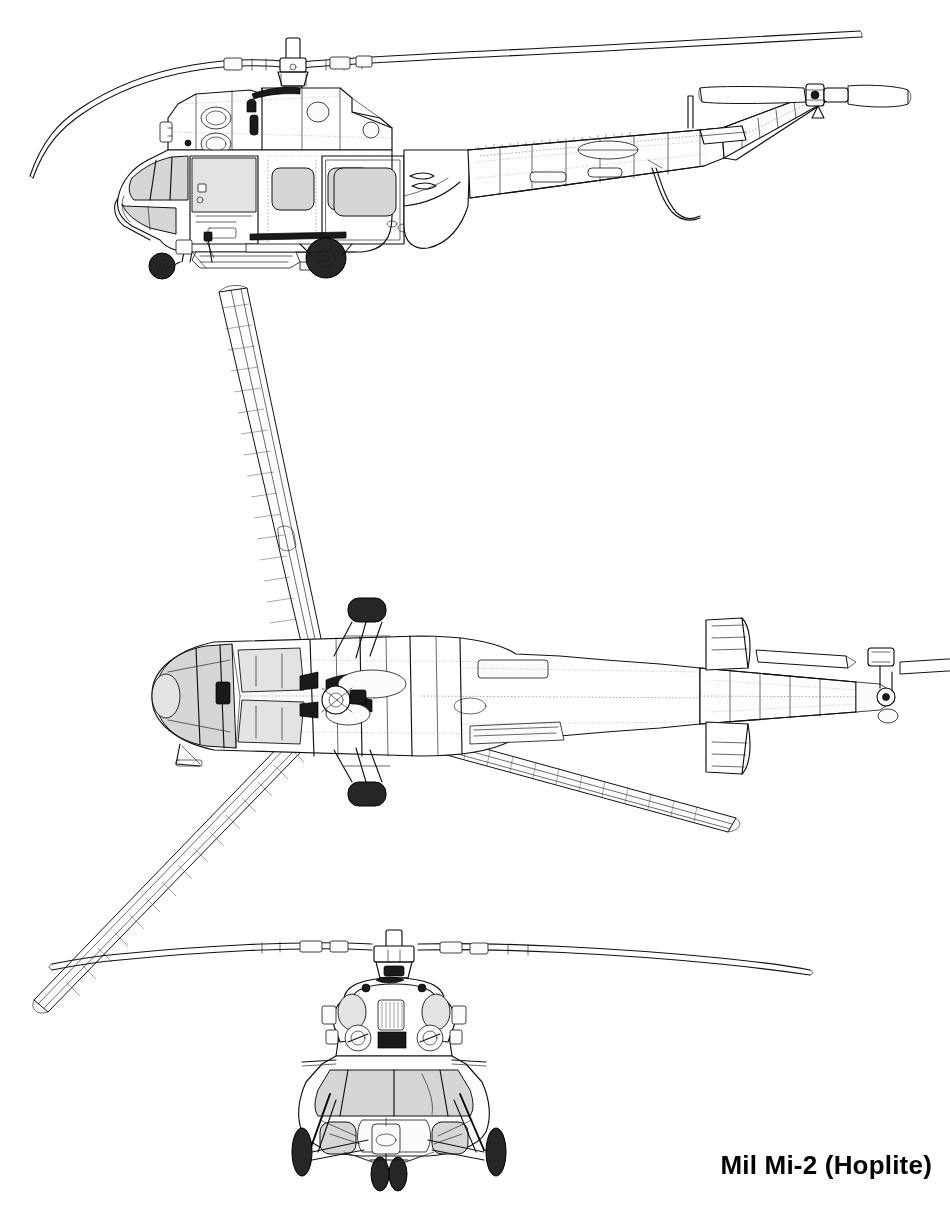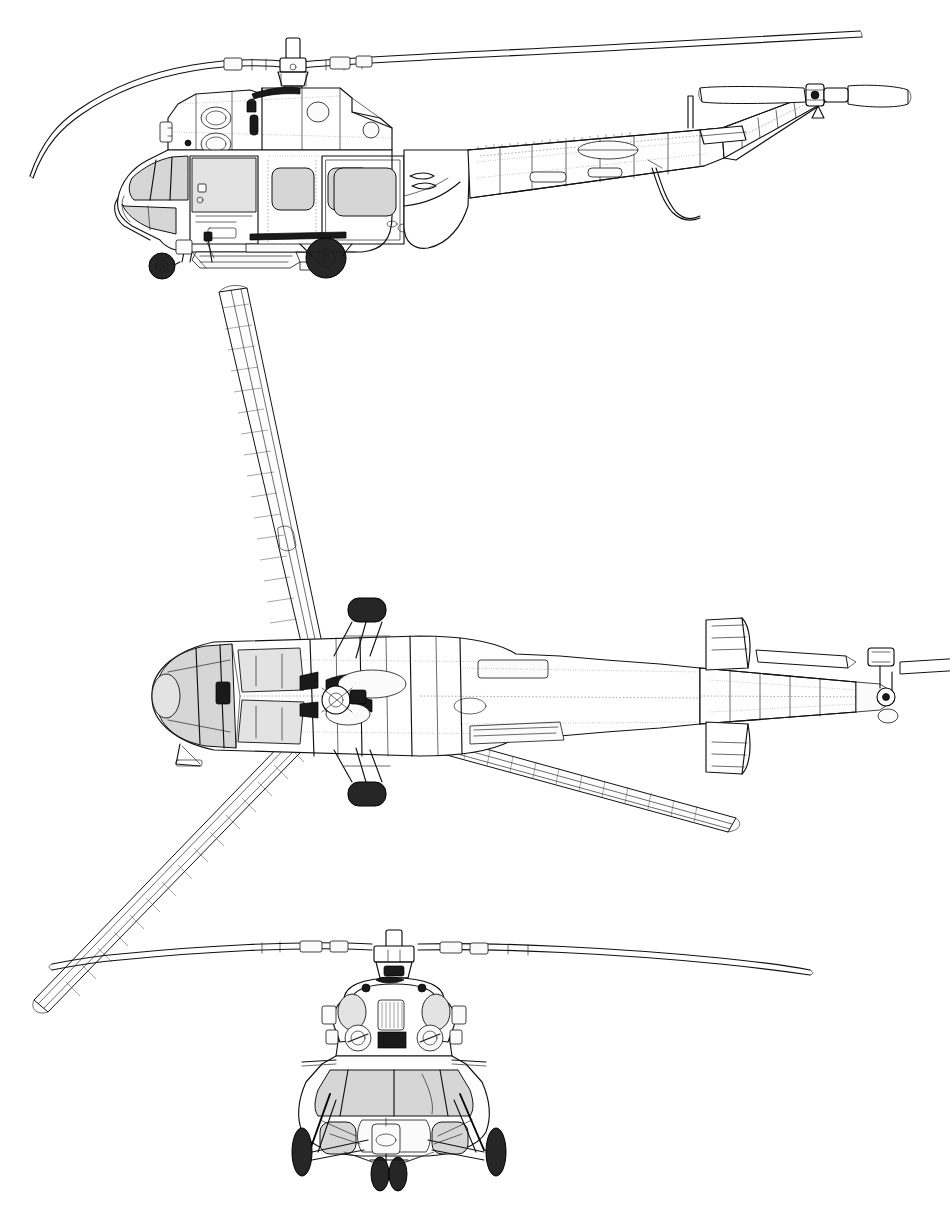--- a/index.html
+++ b/index.html
@@ -474,14 +474,17 @@
       <ellipse class="tire" cx="380" cy="1174" rx="9" ry="17"></ellipse>
       <ellipse class="tire" cx="398" cy="1174" rx="9" ry="17"></ellipse>
       <path class="ln" d="M370,1160 L408,1160"></path>
       <path class="ln-thin" d="M356,1156 L378,1164 M422,1156 L400,1164"></path>
       <path class="ln-thin" d="M344,1152 L372,1162 M434,1152 L406,1162"></path>
     </g>
   </g>
 
 </svg>
 
-
+<div id="caption-layer">
+  <div id="caption-text">Mil Mi-2 (Hoplite)</div>
 </div>
 
+</div>
+
 </body></html>

